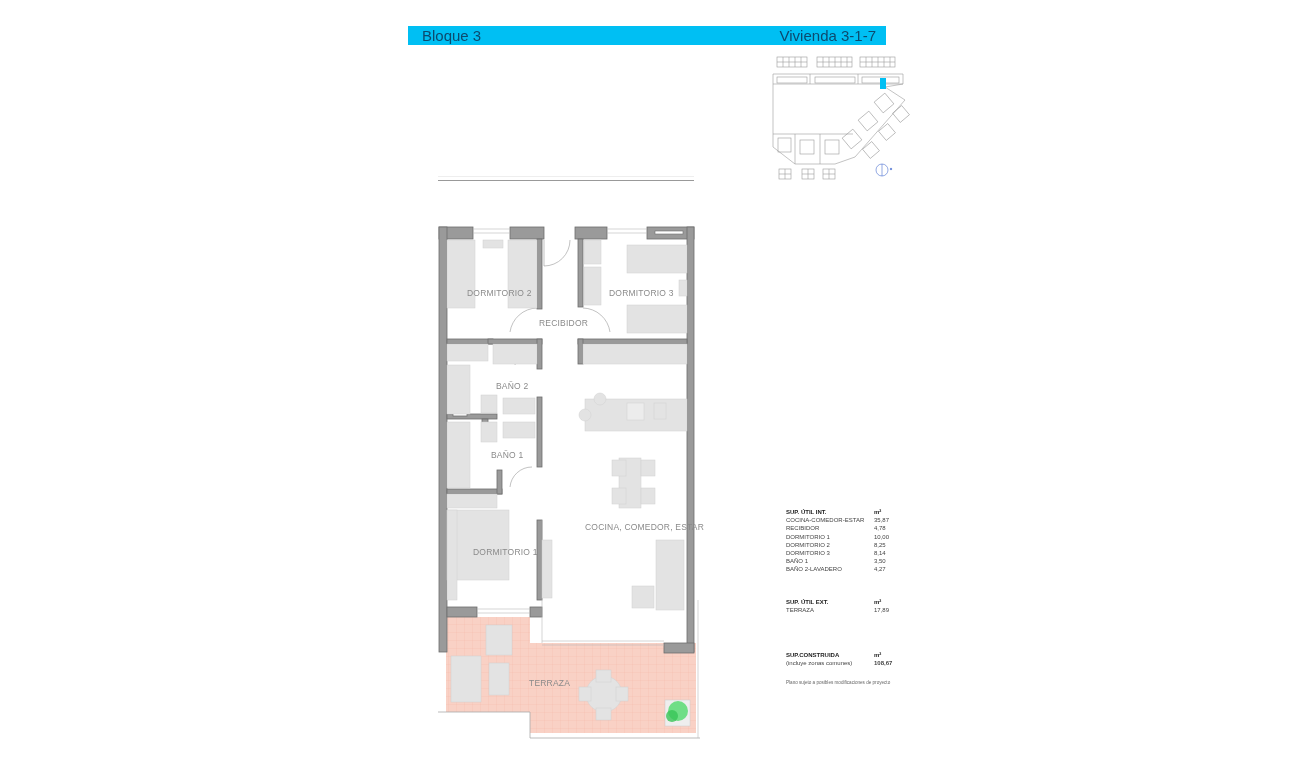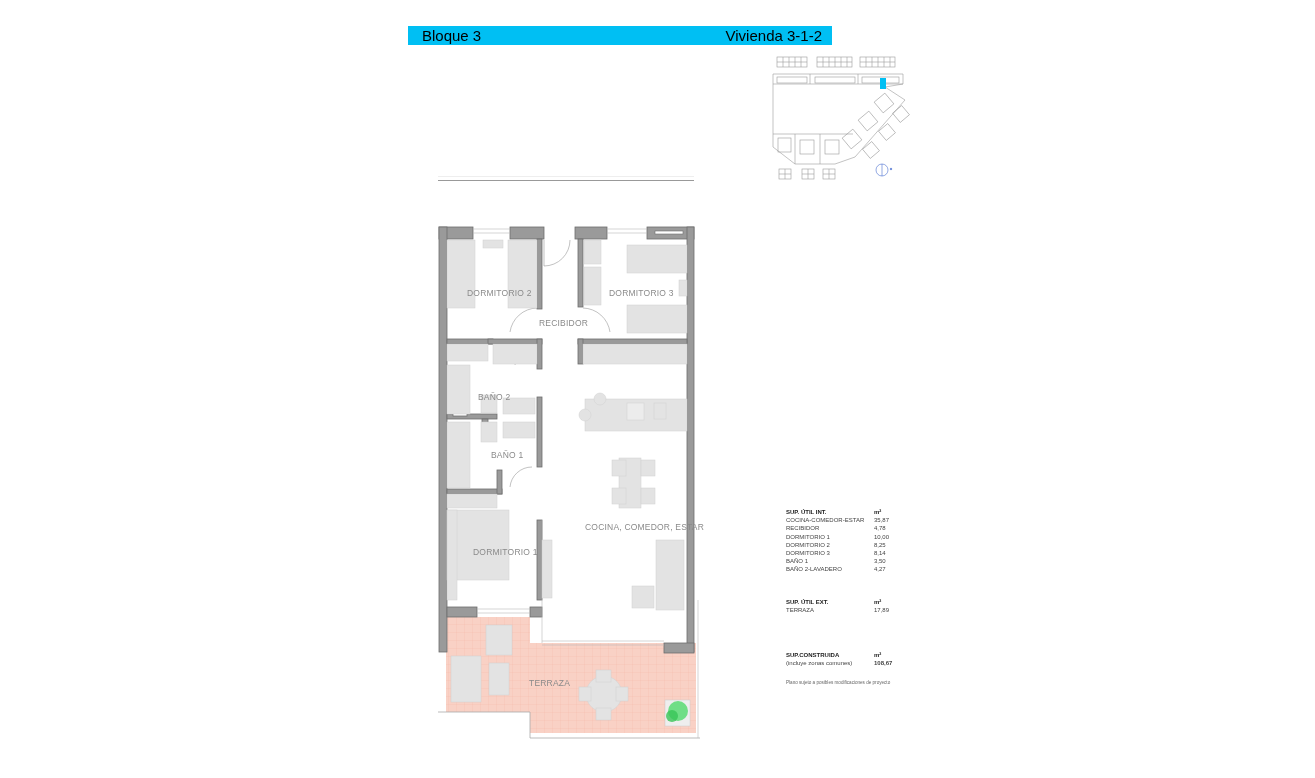--- a/index.html
+++ b/index.html
@@ -1,18 +1,18 @@
 <!DOCTYPE html>
 <html><head>
 <meta charset="utf-8">
 <style>
   html, body { margin: 0; padding: 0; background: #ffffff; }
   body { width: 1315px; height: 778px; position: relative; overflow: hidden; font-family: "Liberation Sans", sans-serif; }
 
-  .header-bar { position: absolute; left: 408px; top: 26px; width: 424px; height: 19px; background: #00bff3; color: #000000; font-size: 15px; line-height: 19px; }
+  .header-bar { position: absolute; left: 408px; top: 26px; width: 478px; height: 19px; background: #00bff3; color: #0c4a6e; font-size: 15px; line-height: 19px; }
   .header-bar .left { position: absolute; left: 14px; top: 0; }
   .header-bar .right { position: absolute; right: 10px; top: 0; }
 
   .divider-line { position: absolute; left: 438px; top: 180px; width: 256px; height: 1px; background: #999; }
   .divider-line-faint { position: absolute; left: 438px; top: 176px; width: 256px; height: 1px; background: #eee; }
 
   .keyplan { position: absolute; left: 765px; top: 52px; width: 150px; height: 135px; }
 
   .plan { position: absolute; left: 0; top: 0; width: 1315px; height: 778px; }
   .room-label { position: absolute; font-size: 8.5px; color: #8a8a8a; letter-spacing: 0.2px; white-space: nowrap; }
@@ -24,21 +24,21 @@
   .areas .blk1 { position: absolute; left: 0; top: 0; width: 110px; }
   .areas .blk2 { position: absolute; left: 0; top: 90px; width: 110px; }
   .areas .blk3 { position: absolute; left: 0; top: 143px; width: 110px; }
   .footnote { position: absolute; left: 786px; top: 680px; font-size: 4.6px; color: #666; white-space: nowrap; }
 </style>
 </head>
 <body>
 
 <div class="header-bar">
   <span class="left">Bloque 3</span>
-  <span class="right">Vivienda 3-1-2</span>
+  <span class="right">Vivienda 3-1-7</span>
 </div>
 
 <div class="divider-line-faint"></div>
 <div class="divider-line"></div>
 
 <svg class="keyplan" viewBox="0 0 150 135" xmlns="http://www.w3.org/2000/svg">
   <g fill="none" stroke="#9a9a9a" stroke-width="0.6">
 
     <g>
         <rect x="12" y="5" width="30" height="10"></rect>
@@ -236,21 +236,21 @@
     <circle cx="678" cy="711" r="10" fill="#4fd96b" opacity="0.8"></circle>
     <circle cx="672" cy="716" r="6" fill="#38c457" opacity="0.8"></circle>
   </g>
 
   <line x1="698" y1="600" x2="698" y2="738" stroke="#bbb" stroke-width="0.6"></line>
 </svg>
 
 <span class="room-label" style="left:467px; top:288px;">DORMITORIO 2</span>
 <span class="room-label" style="left:609px; top:288px;">DORMITORIO 3</span>
 <span class="room-label" style="left:539px; top:318px;">RECIBIDOR</span>
-<span class="room-label" style="left:478px; top:381px;margin-top:11px;">BAÑO 2</span>
+<span class="room-label" style="left:496px; top:381px;">BAÑO 2</span>
 <span class="room-label" style="left:491px; top:450px;">BAÑO 1</span>
 <span class="room-label" style="left:473px; top:547px;">DORMITORIO 1</span>
 <span class="room-label" style="left:561px; top:522px;margin-left:24px;">COCINA, COMEDOR, ESTAR</span>
 <span class="room-label" style="left:529px; top:678px;">TERRAZA</span>
 
 <div class="areas">
   <div class="blk1">
     <div class="row hdr">
         <span>SUP. ÚTIL INT.</span>
         <span class="v">m²</span>

